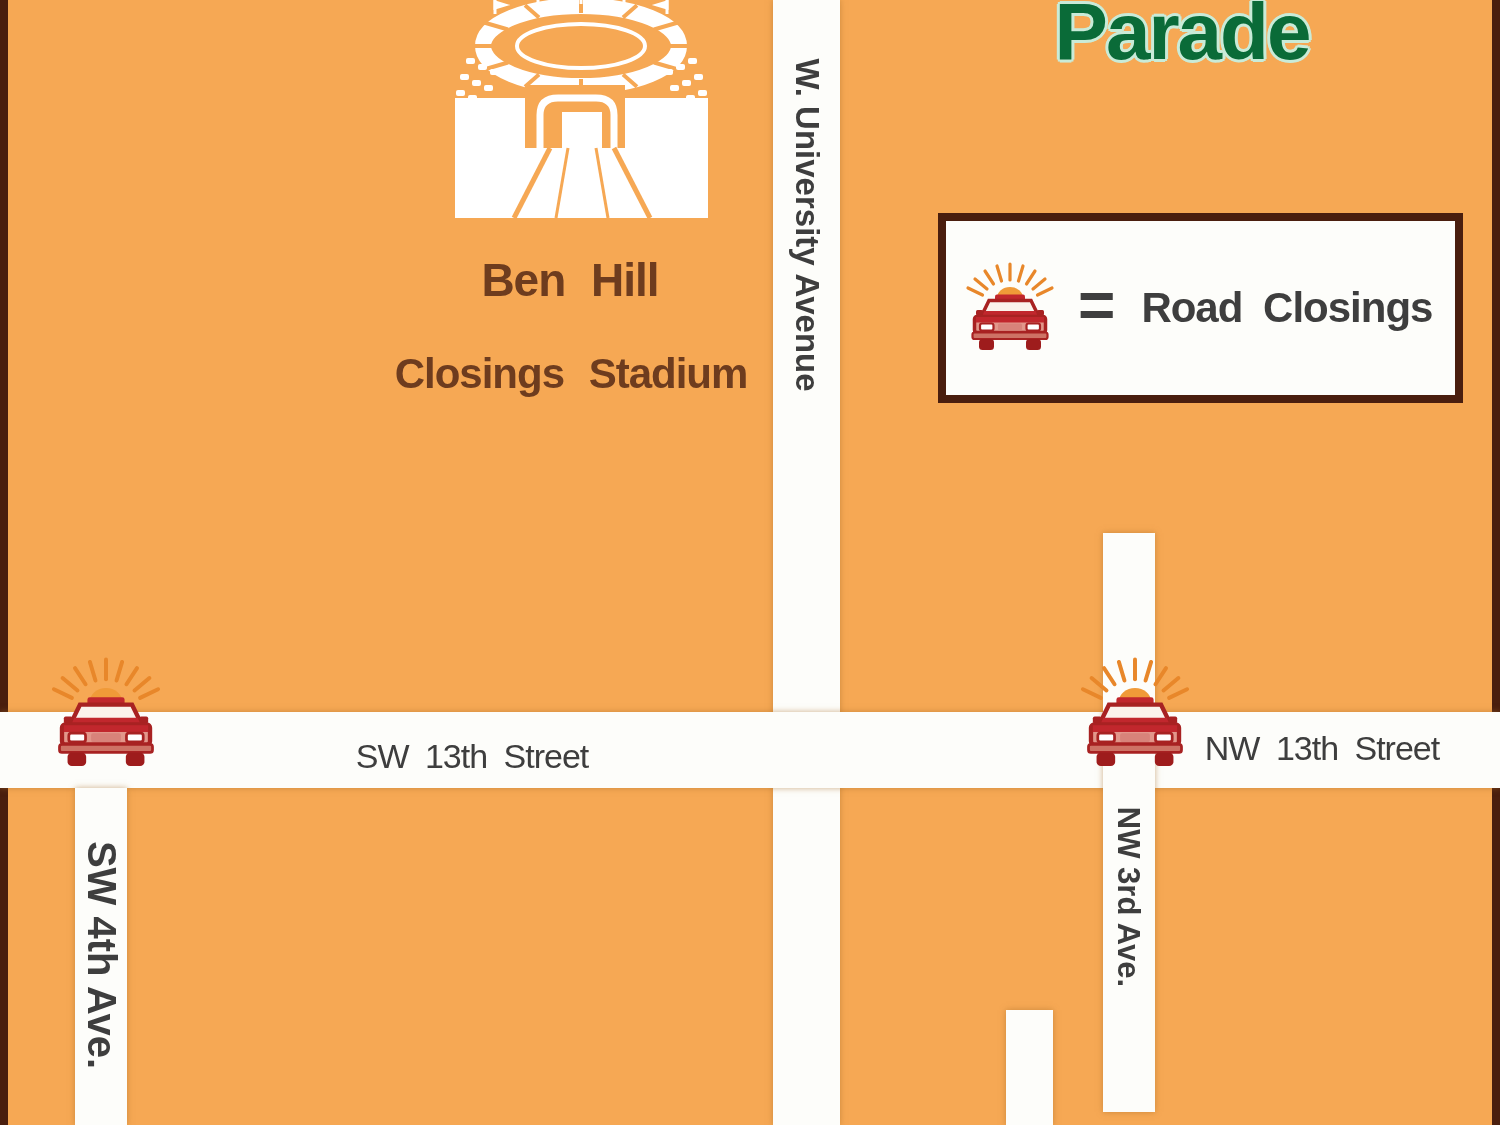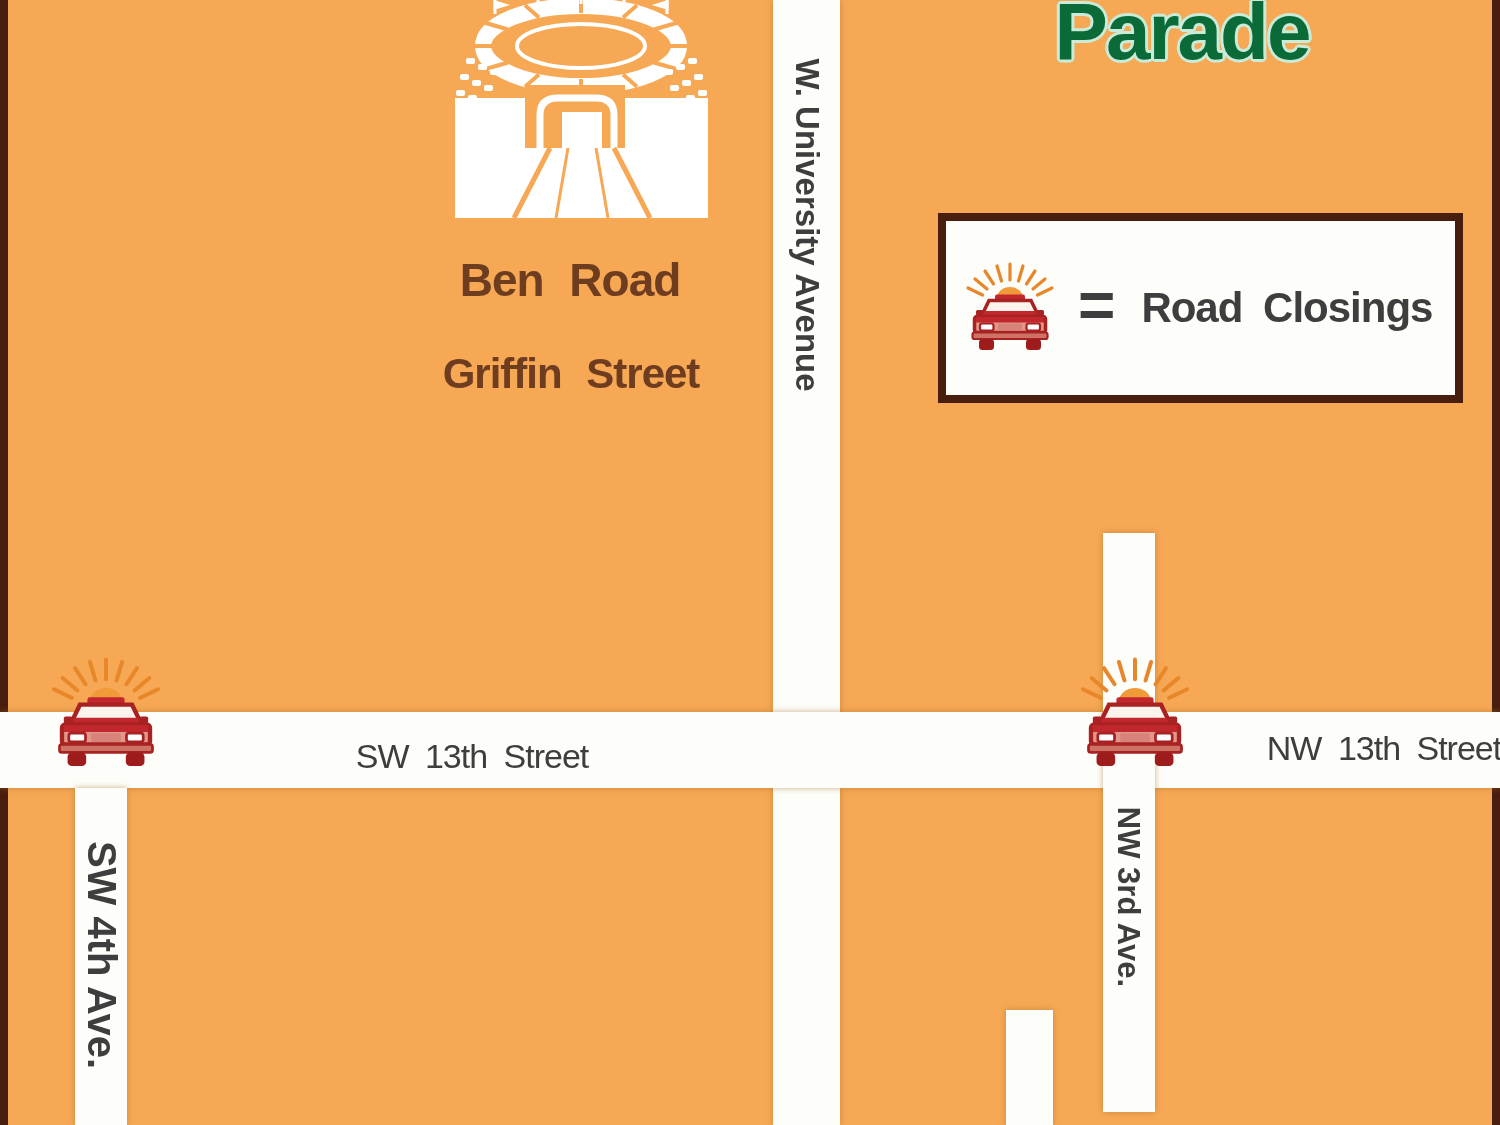--- a/index.html
+++ b/index.html
@@ -46,21 +46,21 @@
   .vlabel{
     position:absolute;
     transform:translate(-50%,-50%) rotate(90deg);
     white-space:nowrap;
     font-weight:bold;
     color:var(--label-dark);
   }
   .street{font-size:34px;letter-spacing:-1px;word-spacing:8px;}
   .lbl-w-university{left:807px;top:225px;font-size:33px;}
   .lbl-sw-13th{left:472px;top:756px;}
-  .lbl-nw-13th{left:1384px;top:748px;}
+  .lbl-nw-13th{left:1322px;top:748px;}
   .lbl-sw-4th{left:101px;top:955px;font-size:40px;}
   .lbl-nw-3rd{left:1128px;top:897px;font-size:31px;}
 
   .stadium-art{position:absolute;left:450px;top:0;width:263px;height:218px;}
   .stadium-name{
     position:absolute;
     transform:translate(-50%,-50%);
     white-space:nowrap;
     font-weight:bold;
     color:var(--stadium-brown);
@@ -203,22 +203,22 @@
 
   <div class="road v-university"></div>
   <div class="road h-13th"></div>
   <div class="road v-sw4"></div>
   <div class="road v-nw3"></div>
   <div class="road v-stub"></div>
 
   <svg class="stadium-art">
       <use href="#stadium"></use>
     </svg>
-  <div class="stadium-name line1">Ben Road</div>
-  <div class="stadium-name line2">Griffin Street</div>
+  <div class="stadium-name line1">Ben Hill</div>
+  <div class="stadium-name line2">Closings Stadium</div>
 
   <div class="parade-title">Parade</div>
 
   <div class="legend">
     <svg class="car">
         <use href="#police-car"></use>
       </svg>
     <div class="equals">=</div>
     <div class="legend-text">Road Closings</div>
   </div>

